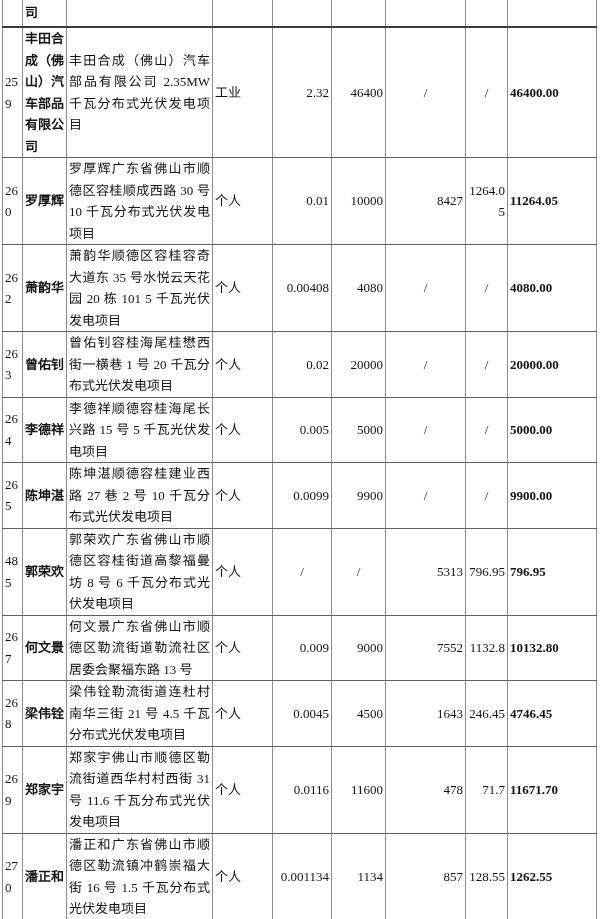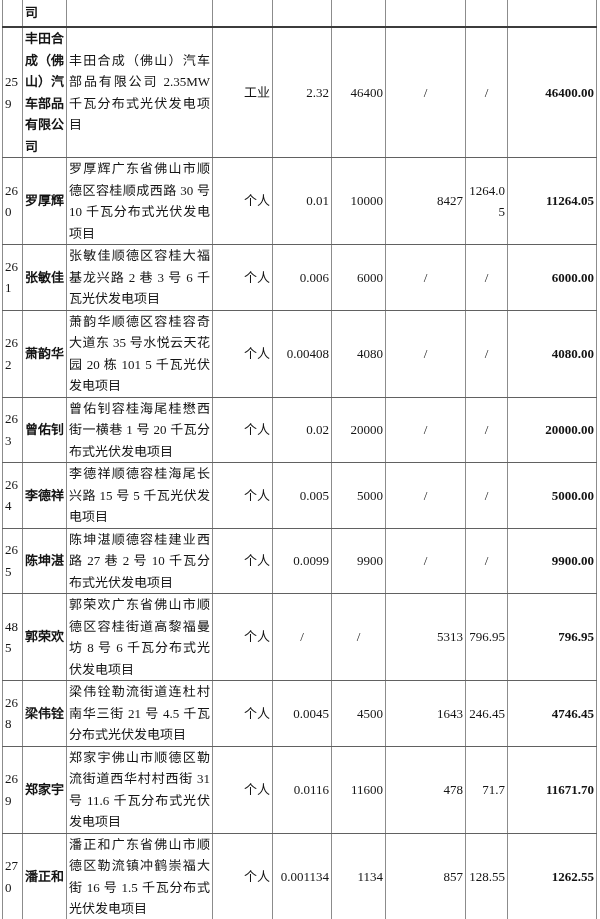--- a/index.html
+++ b/index.html
@@ -55,34 +55,34 @@
     font-size: 12.5px;
     text-align: left;
     padding-left: 3px;
   }
   td.c-project {
     text-align: justify;
     padding-left: 3px;
     padding-right: 3px;
   }
   td.c-type {
-    text-align: right;
+    text-align: left;
   }
   td.c-num {
     text-align: right;
     padding-left: 4px;
   }
   td.c-num.slash {
     text-align: center;
     padding-left: 2px;
   }
   td.c-total {
     font-weight: bold;
     font-size: 13.5px;
-    text-align: right;
+    text-align: left;
     padding-left: 3px;
   }
 </style>
 </head>
 <body>
 
 <div class="page">
   <table class="subsidy">
     <colgroup>
       <col style="width:20px">
@@ -122,31 +122,20 @@
     <td class="c-no">260</td>
     <td class="c-name">罗厚辉</td>
     <td class="c-project">罗厚辉广东省佛山市顺德区容桂顺成西路 30 号 10 千瓦分布式光伏发电项目</td>
     <td class="c-type">个人</td>
     <td class="c-num">0.01</td>
     <td class="c-num">10000</td>
     <td class="c-num">8427</td>
     <td class="c-num">1264.05</td>
     <td class="c-total">11264.05</td>
   </tr>
-        <tr style="height: 65px;">
-    <td class="c-no">261</td>
-    <td class="c-name">张敏佳</td>
-    <td class="c-project">张敏佳顺德区容桂大福基龙兴路 2 巷 3 号 6 千瓦光伏发电项目</td>
-    <td class="c-type">个人</td>
-    <td class="c-num">0.006</td>
-    <td class="c-num">6000</td>
-    <td class="c-num slash">/</td>
-    <td class="c-num slash">/</td>
-    <td class="c-total">6000.00</td>
-  </tr>
         <tr style="height: 84px;">
     <td class="c-no">262</td>
     <td class="c-name">萧韵华</td>
     <td class="c-project">萧韵华顺德区容桂容奇大道东 35 号水悦云天花园 20 栋 101 5 千瓦光伏发电项目</td>
     <td class="c-type">个人</td>
     <td class="c-num">0.00408</td>
     <td class="c-num">4080</td>
     <td class="c-num slash">/</td>
     <td class="c-num slash">/</td>
     <td class="c-total">4080.00</td>
@@ -187,20 +176,31 @@
         <tr style="height: 86px;">
     <td class="c-no">485</td>
     <td class="c-name">郭荣欢</td>
     <td class="c-project">郭荣欢广东省佛山市顺德区容桂街道高黎福曼坊 8 号 6 千瓦分布式光伏发电项目</td>
     <td class="c-type">个人</td>
     <td class="c-num slash">/</td>
     <td class="c-num slash">/</td>
     <td class="c-num">5313</td>
     <td class="c-num">796.95</td>
     <td class="c-total">796.95</td>
+  </tr>
+        <tr style="height: 65px;">
+    <td class="c-no">267</td>
+    <td class="c-name">何文景</td>
+    <td class="c-project">何文景广东省佛山市顺德区勒流街道勒流社区居委会聚福东路 13 号</td>
+    <td class="c-type">个人</td>
+    <td class="c-num">0.009</td>
+    <td class="c-num">9000</td>
+    <td class="c-num">7552</td>
+    <td class="c-num">1132.8</td>
+    <td class="c-total">10132.80</td>
   </tr>
         <tr style="height: 65px;">
     <td class="c-no">268</td>
     <td class="c-name">梁伟铨</td>
     <td class="c-project">梁伟铨勒流街道连杜村南华三街 21 号 4.5 千瓦分布式光伏发电项目</td>
     <td class="c-type">个人</td>
     <td class="c-num">0.0045</td>
     <td class="c-num">4500</td>
     <td class="c-num">1643</td>
     <td class="c-num">246.45</td>

